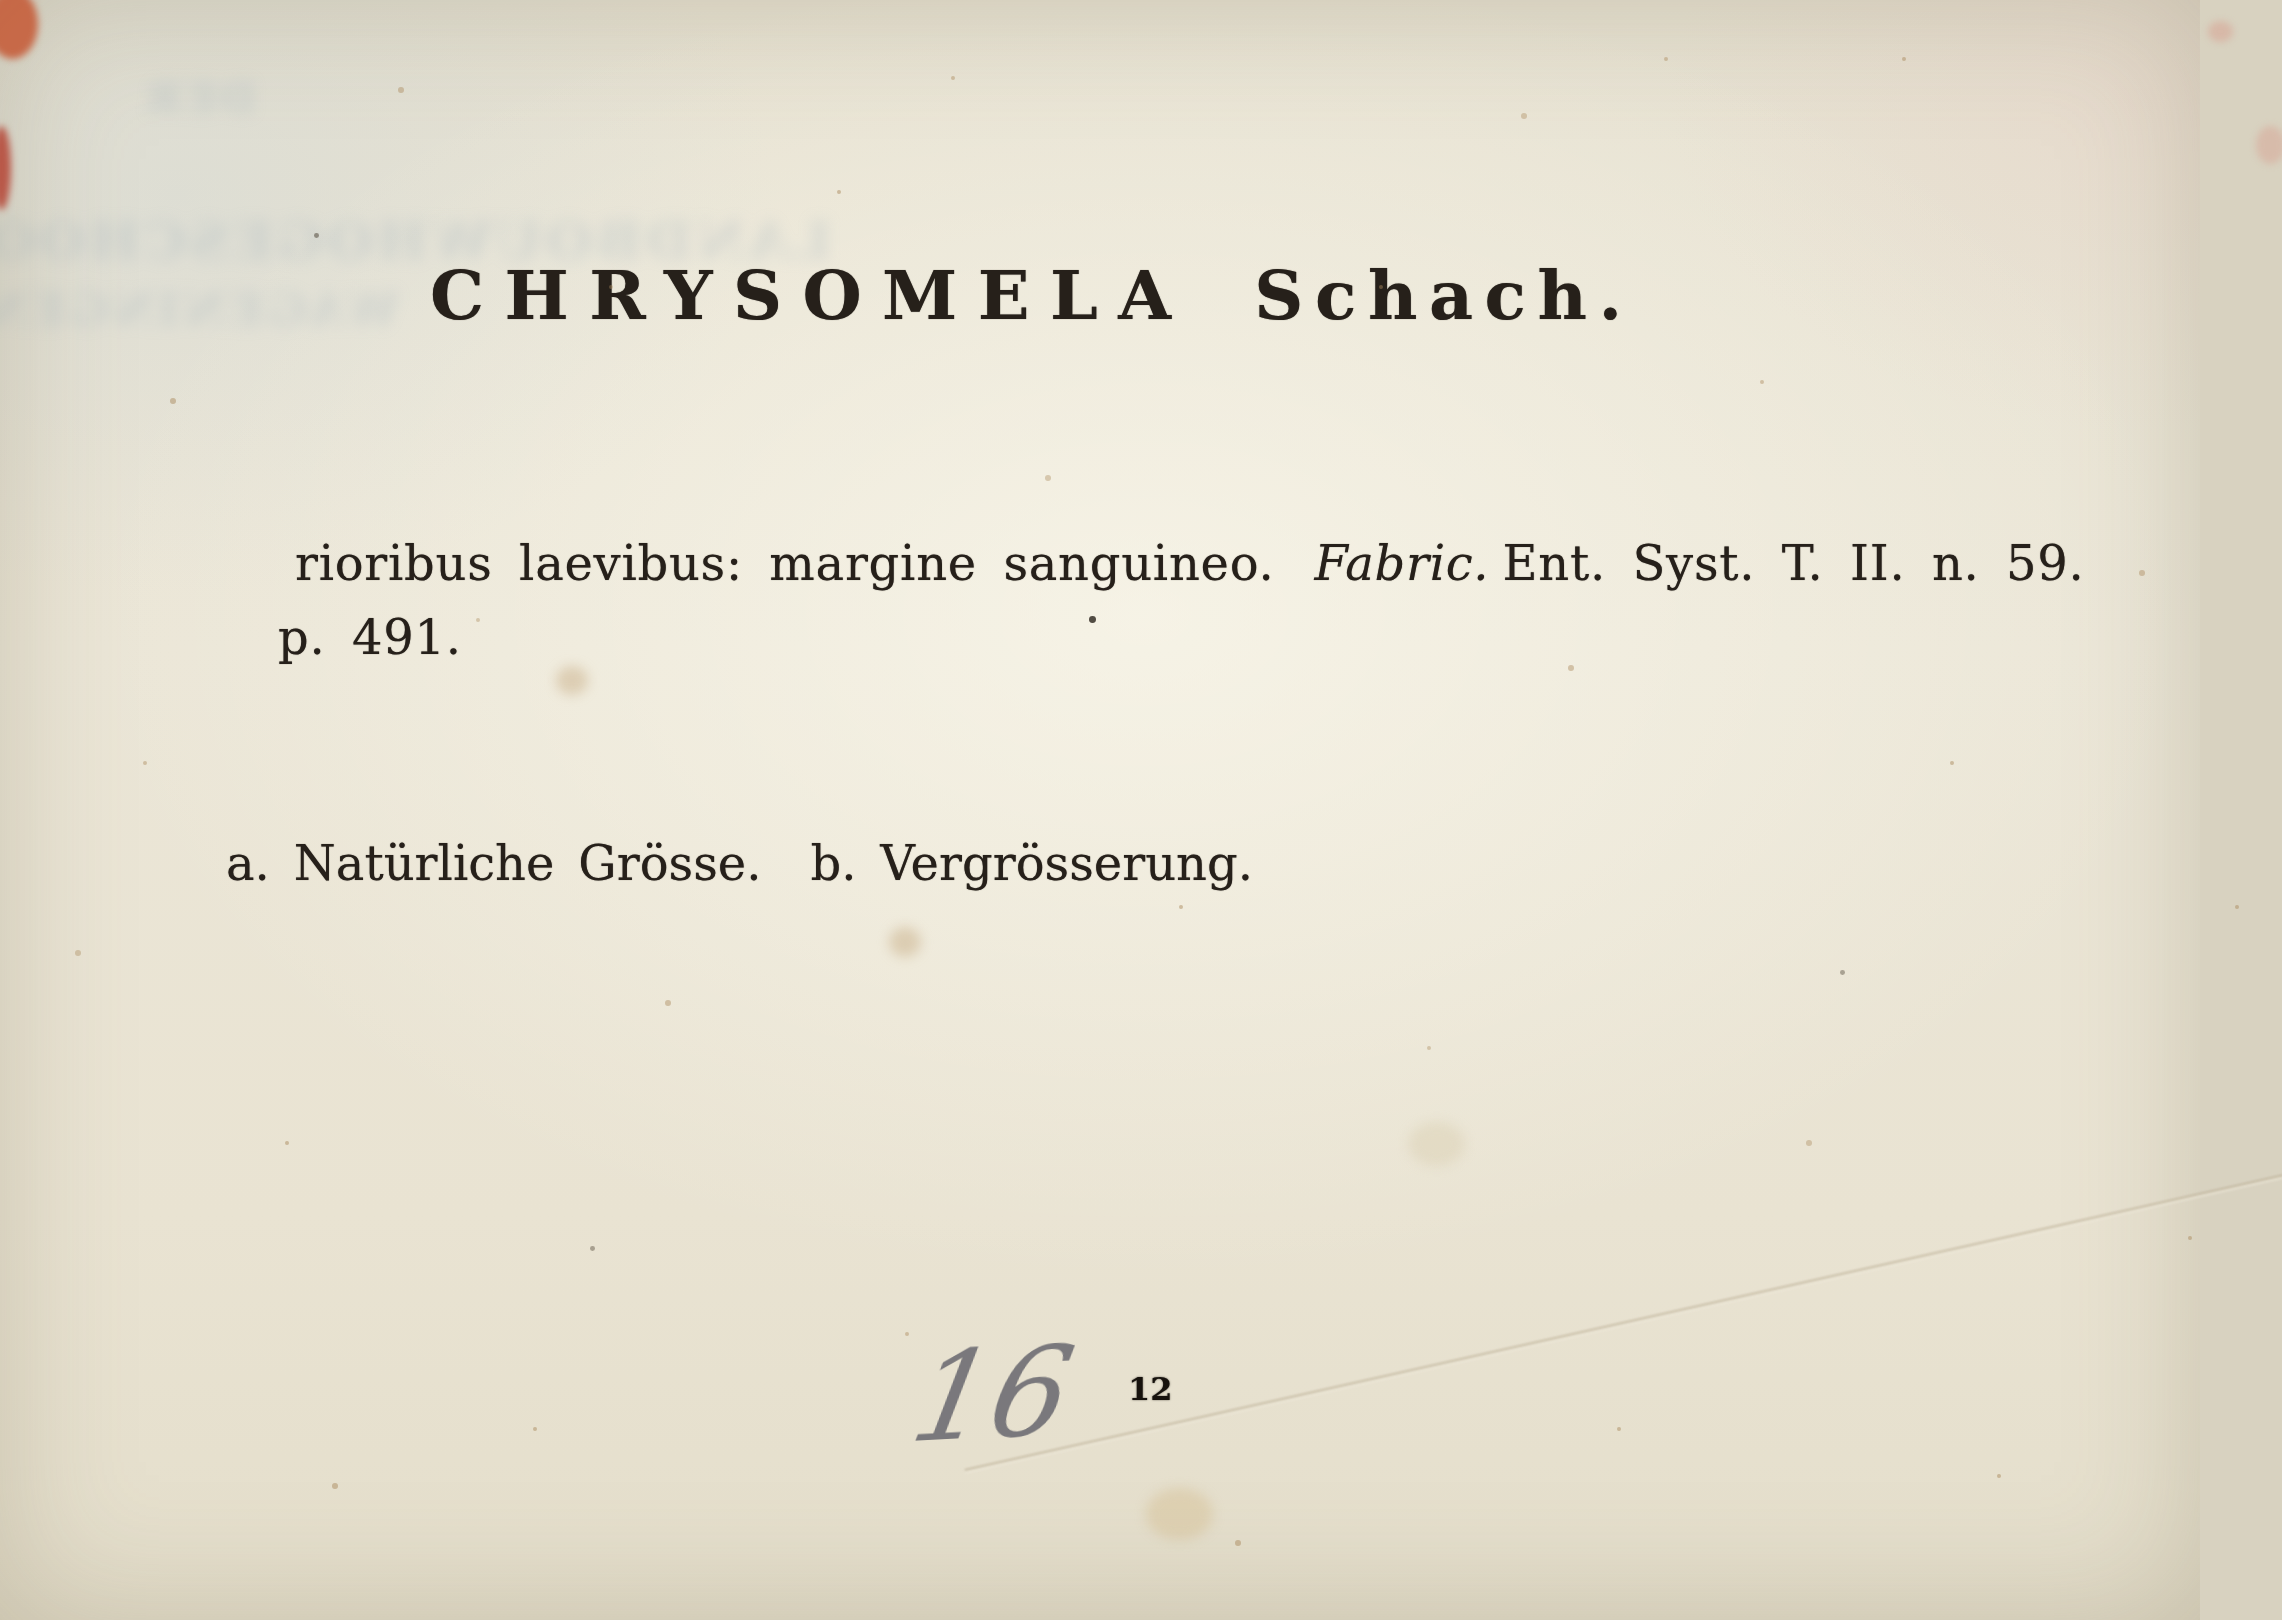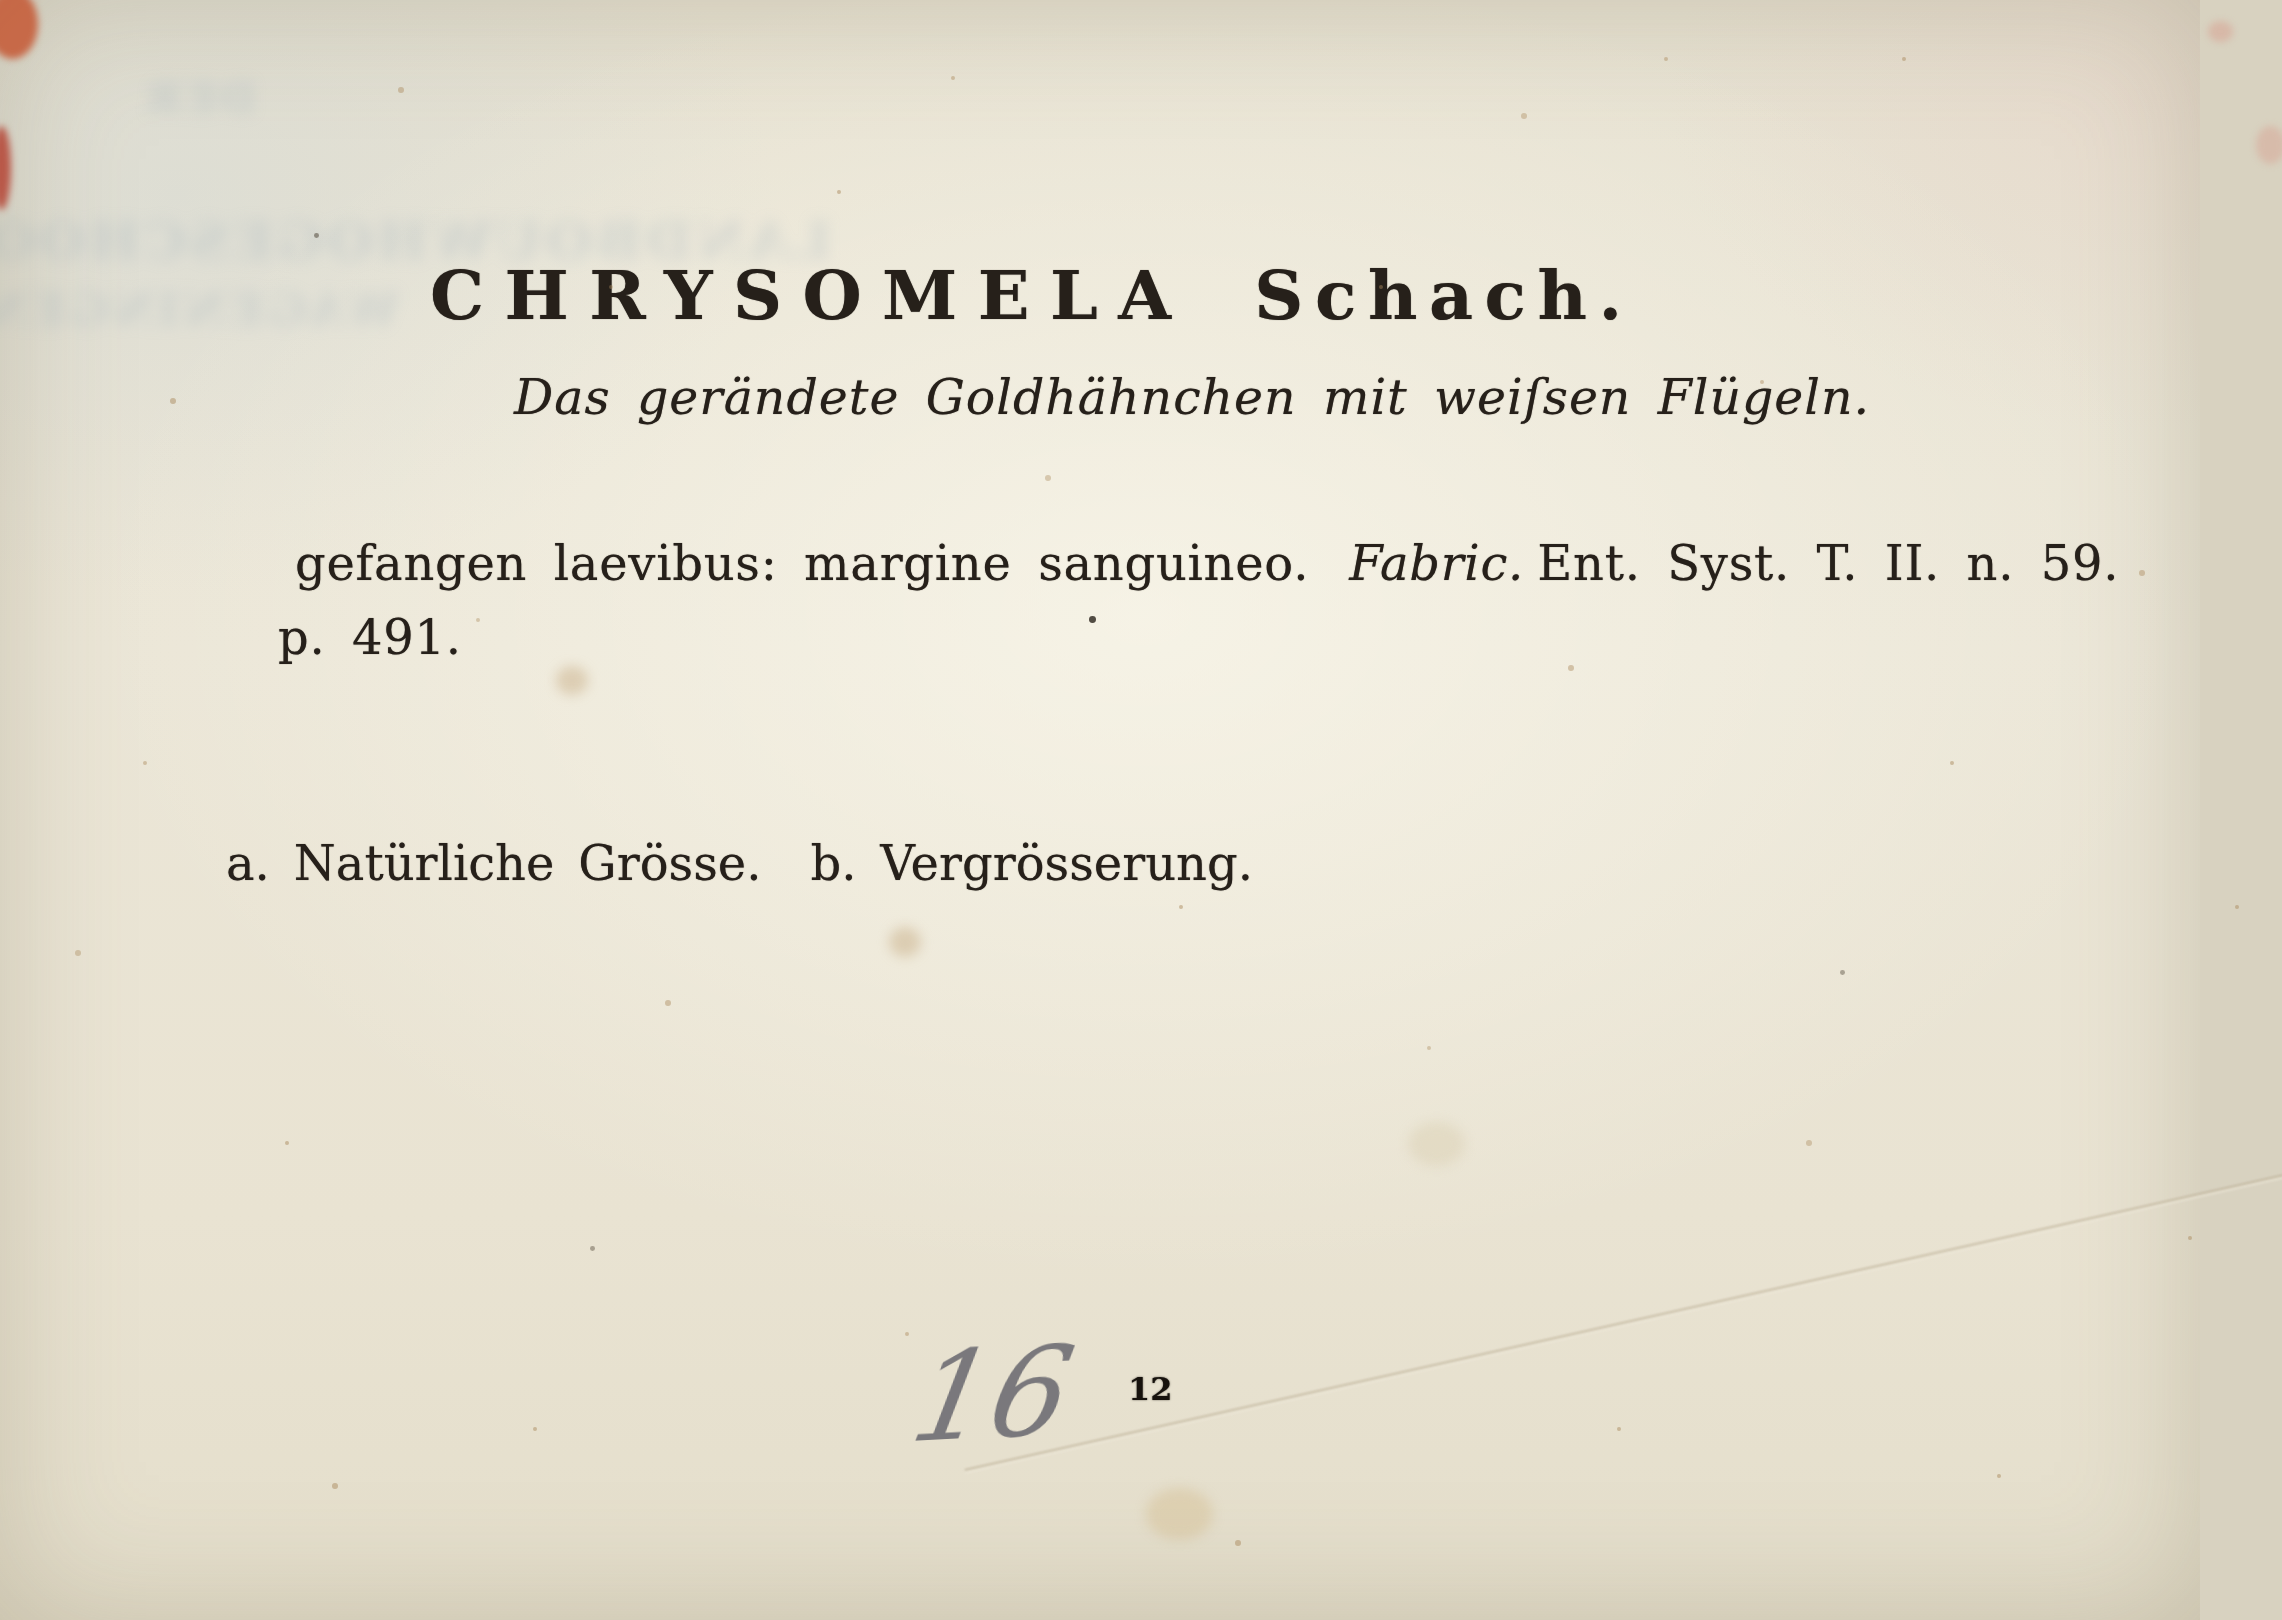--- a/index.html
+++ b/index.html
@@ -109,24 +109,23 @@
 <div class="page">
 
   <div class="ghost ghost1">DER</div>
   <div class="ghost ghost2">LANDBOUWHOGESCHOOL</div>
   <div class="ghost ghost3">WAGENINGEN</div>
 
   <div class="ink title">
     <span class="genus">CHRYSOMELA</span><span class="species">Schach.</span>
   </div>
 
-  <div class="ink subtitle">Das gerändete Goldhähnchen mit weiſsen Flügeln.</div>
 
   <div class="ink body-line desc2">
-    <span>gefangen laevibus: margine sanguineo.</span><span class="cite-it">Fabric.</span><span class="cite-rest">Ent. Syst. T. II. n. 59.</span>
+    <span>rioribus laevibus: margine sanguineo.</span><span class="cite-it">Fabric.</span><span class="cite-rest">Ent. Syst. T. II. n. 59.</span>
   </div>
   <div class="ink body-line desc3">p. 491.</div>
 
 
   <div class="ink legend-line">
     <span class="legend-a">a. Natürliche Grösse.</span><span>b. Vergrösserung.</span>
   </div>
 
   <div class="hand-number">16</div>
   <div class="sig-mark">12</div>

